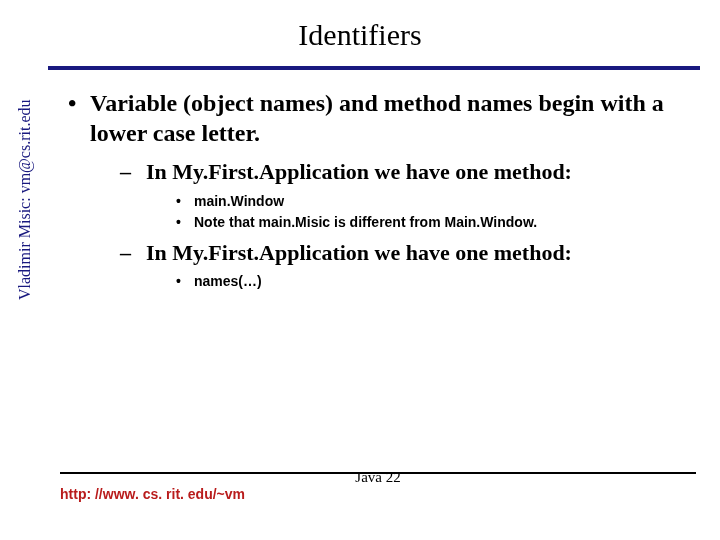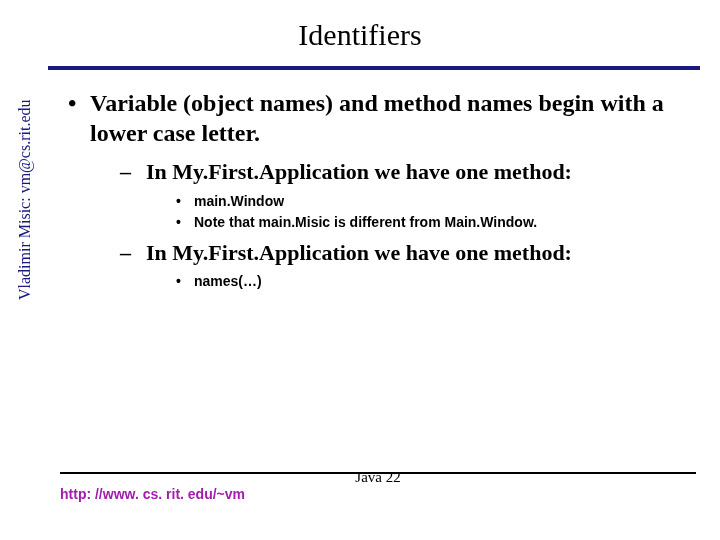--- a/index.html
+++ b/index.html
@@ -64,21 +64,21 @@
   .footer {
     position: absolute;
     left: 60px;
     right: 24px;
     bottom: 18px;
     display: flex;
     font-size: 15px;
     flex-direction: column;
   }
   .footer .center { flex: 1; text-align: center; color: #000; }
-  .footer .right { color: #a21caf; font-family: Arial, Helvetica, sans-serif; font-weight: bold; font-size: 14px; }
+  .footer .right { color: #b91c1c; font-family: Arial, Helvetica, sans-serif; font-weight: bold; font-size: 14px; }
 </style>
 </head>
 <body>
 
 <div class="slide">
 
   <div class="title">Identifiers</div>
   <div class="hr"></div>
 
   <div class="content">

